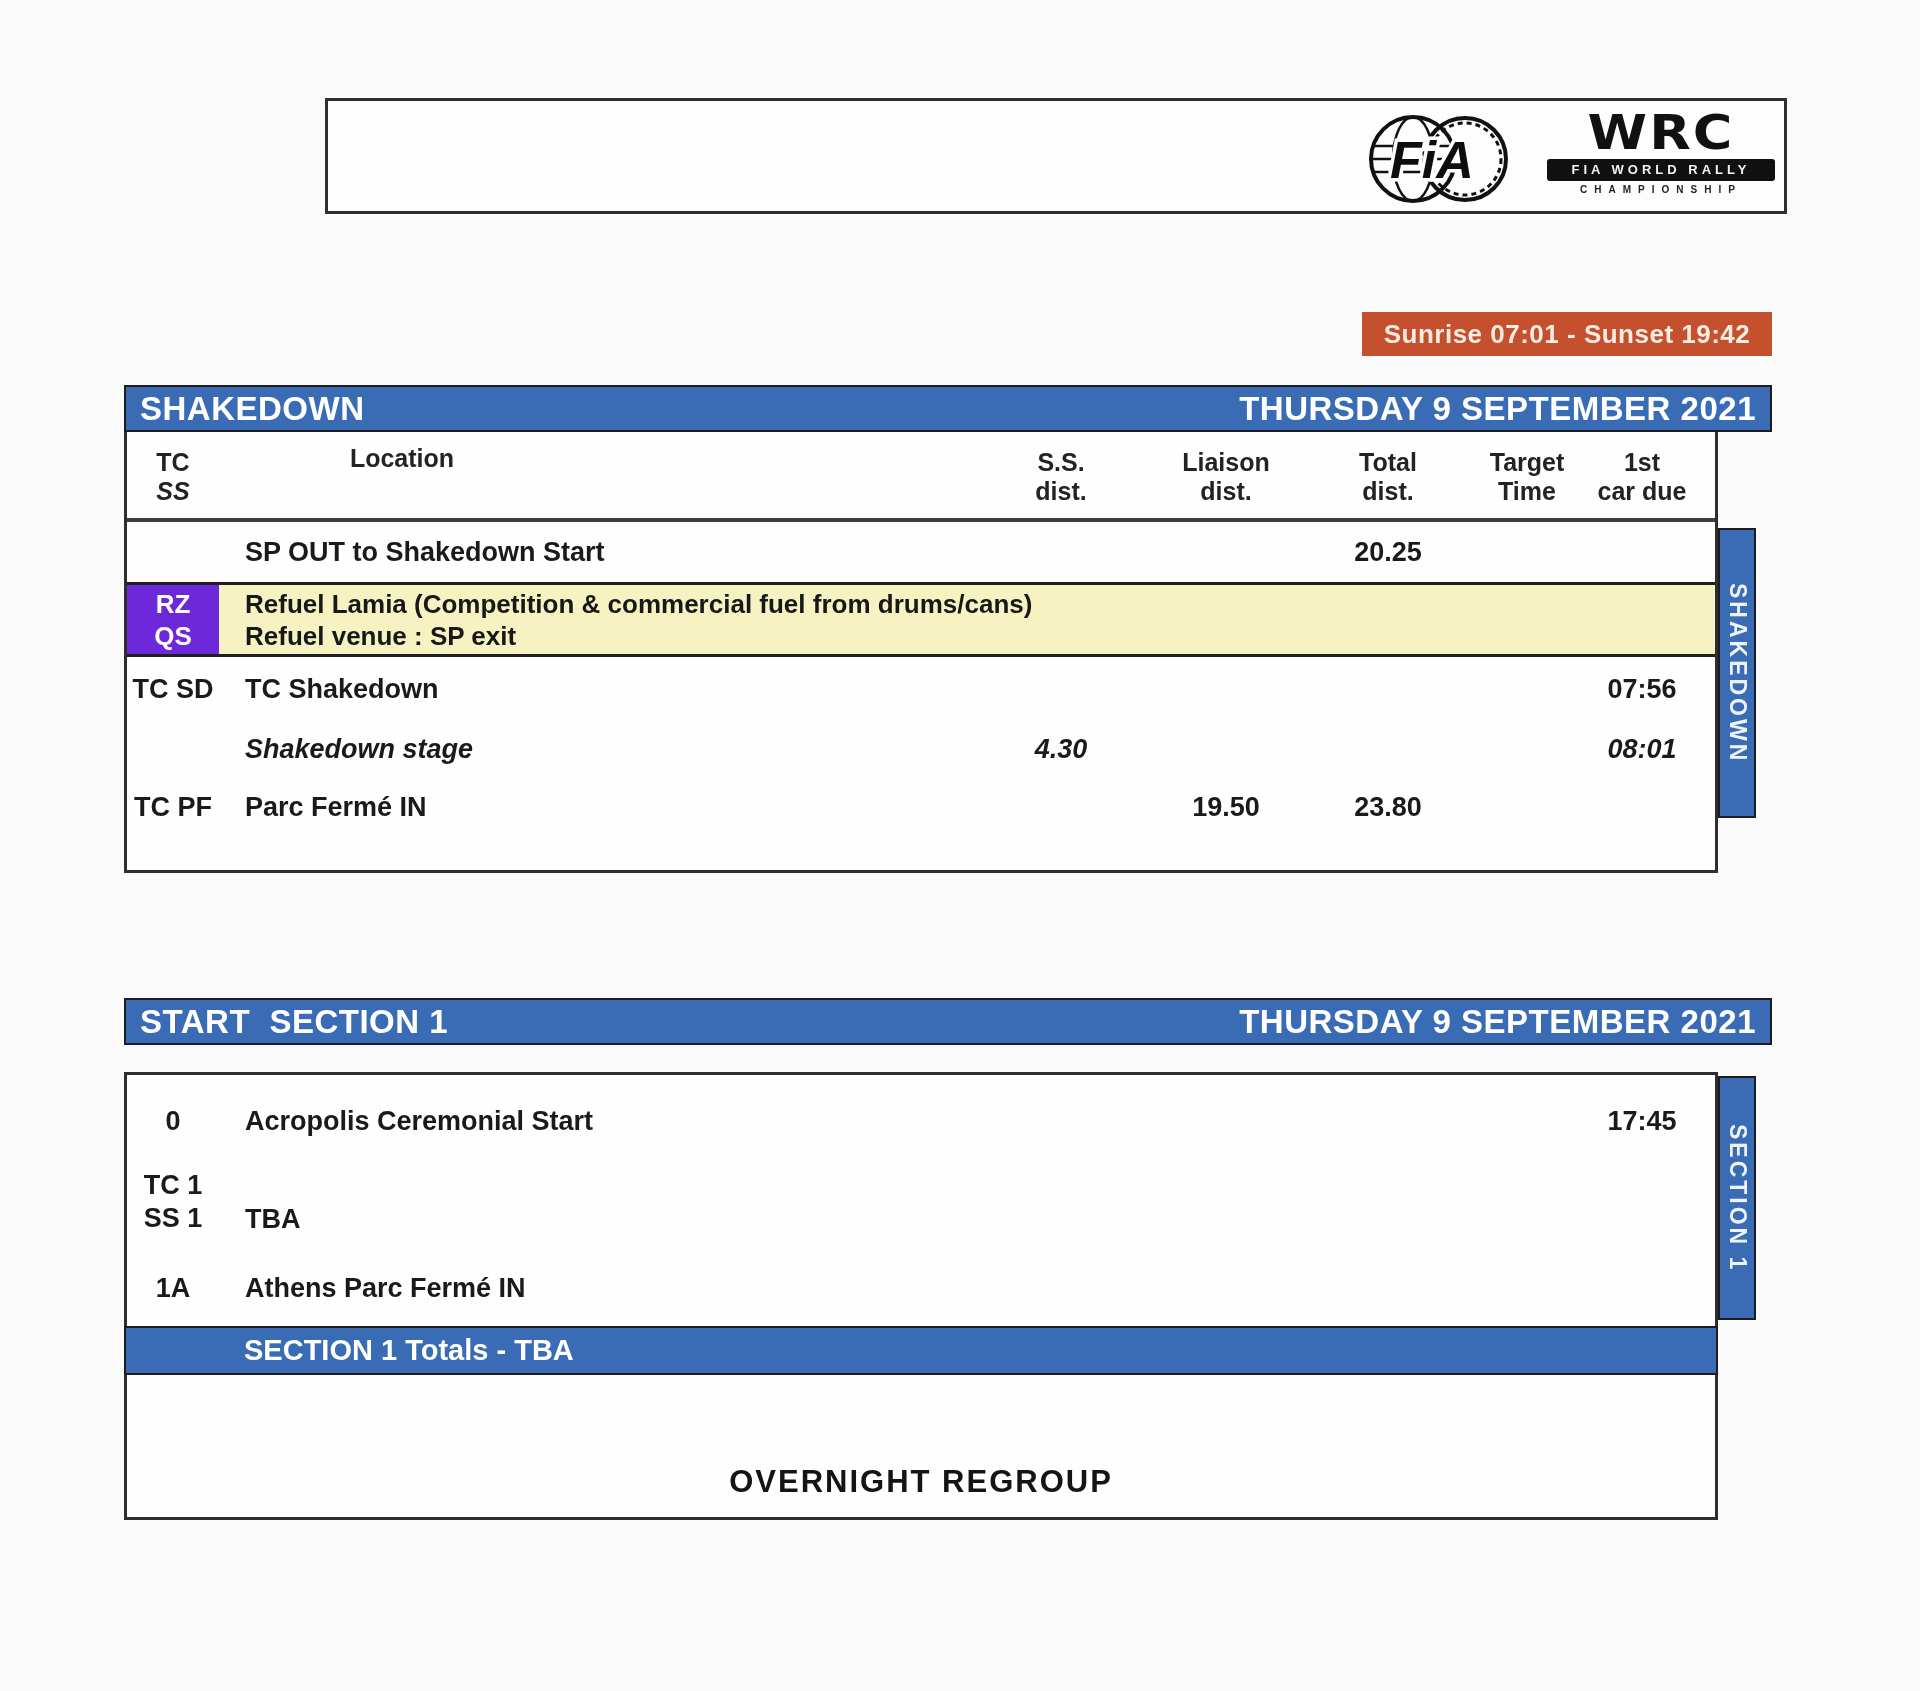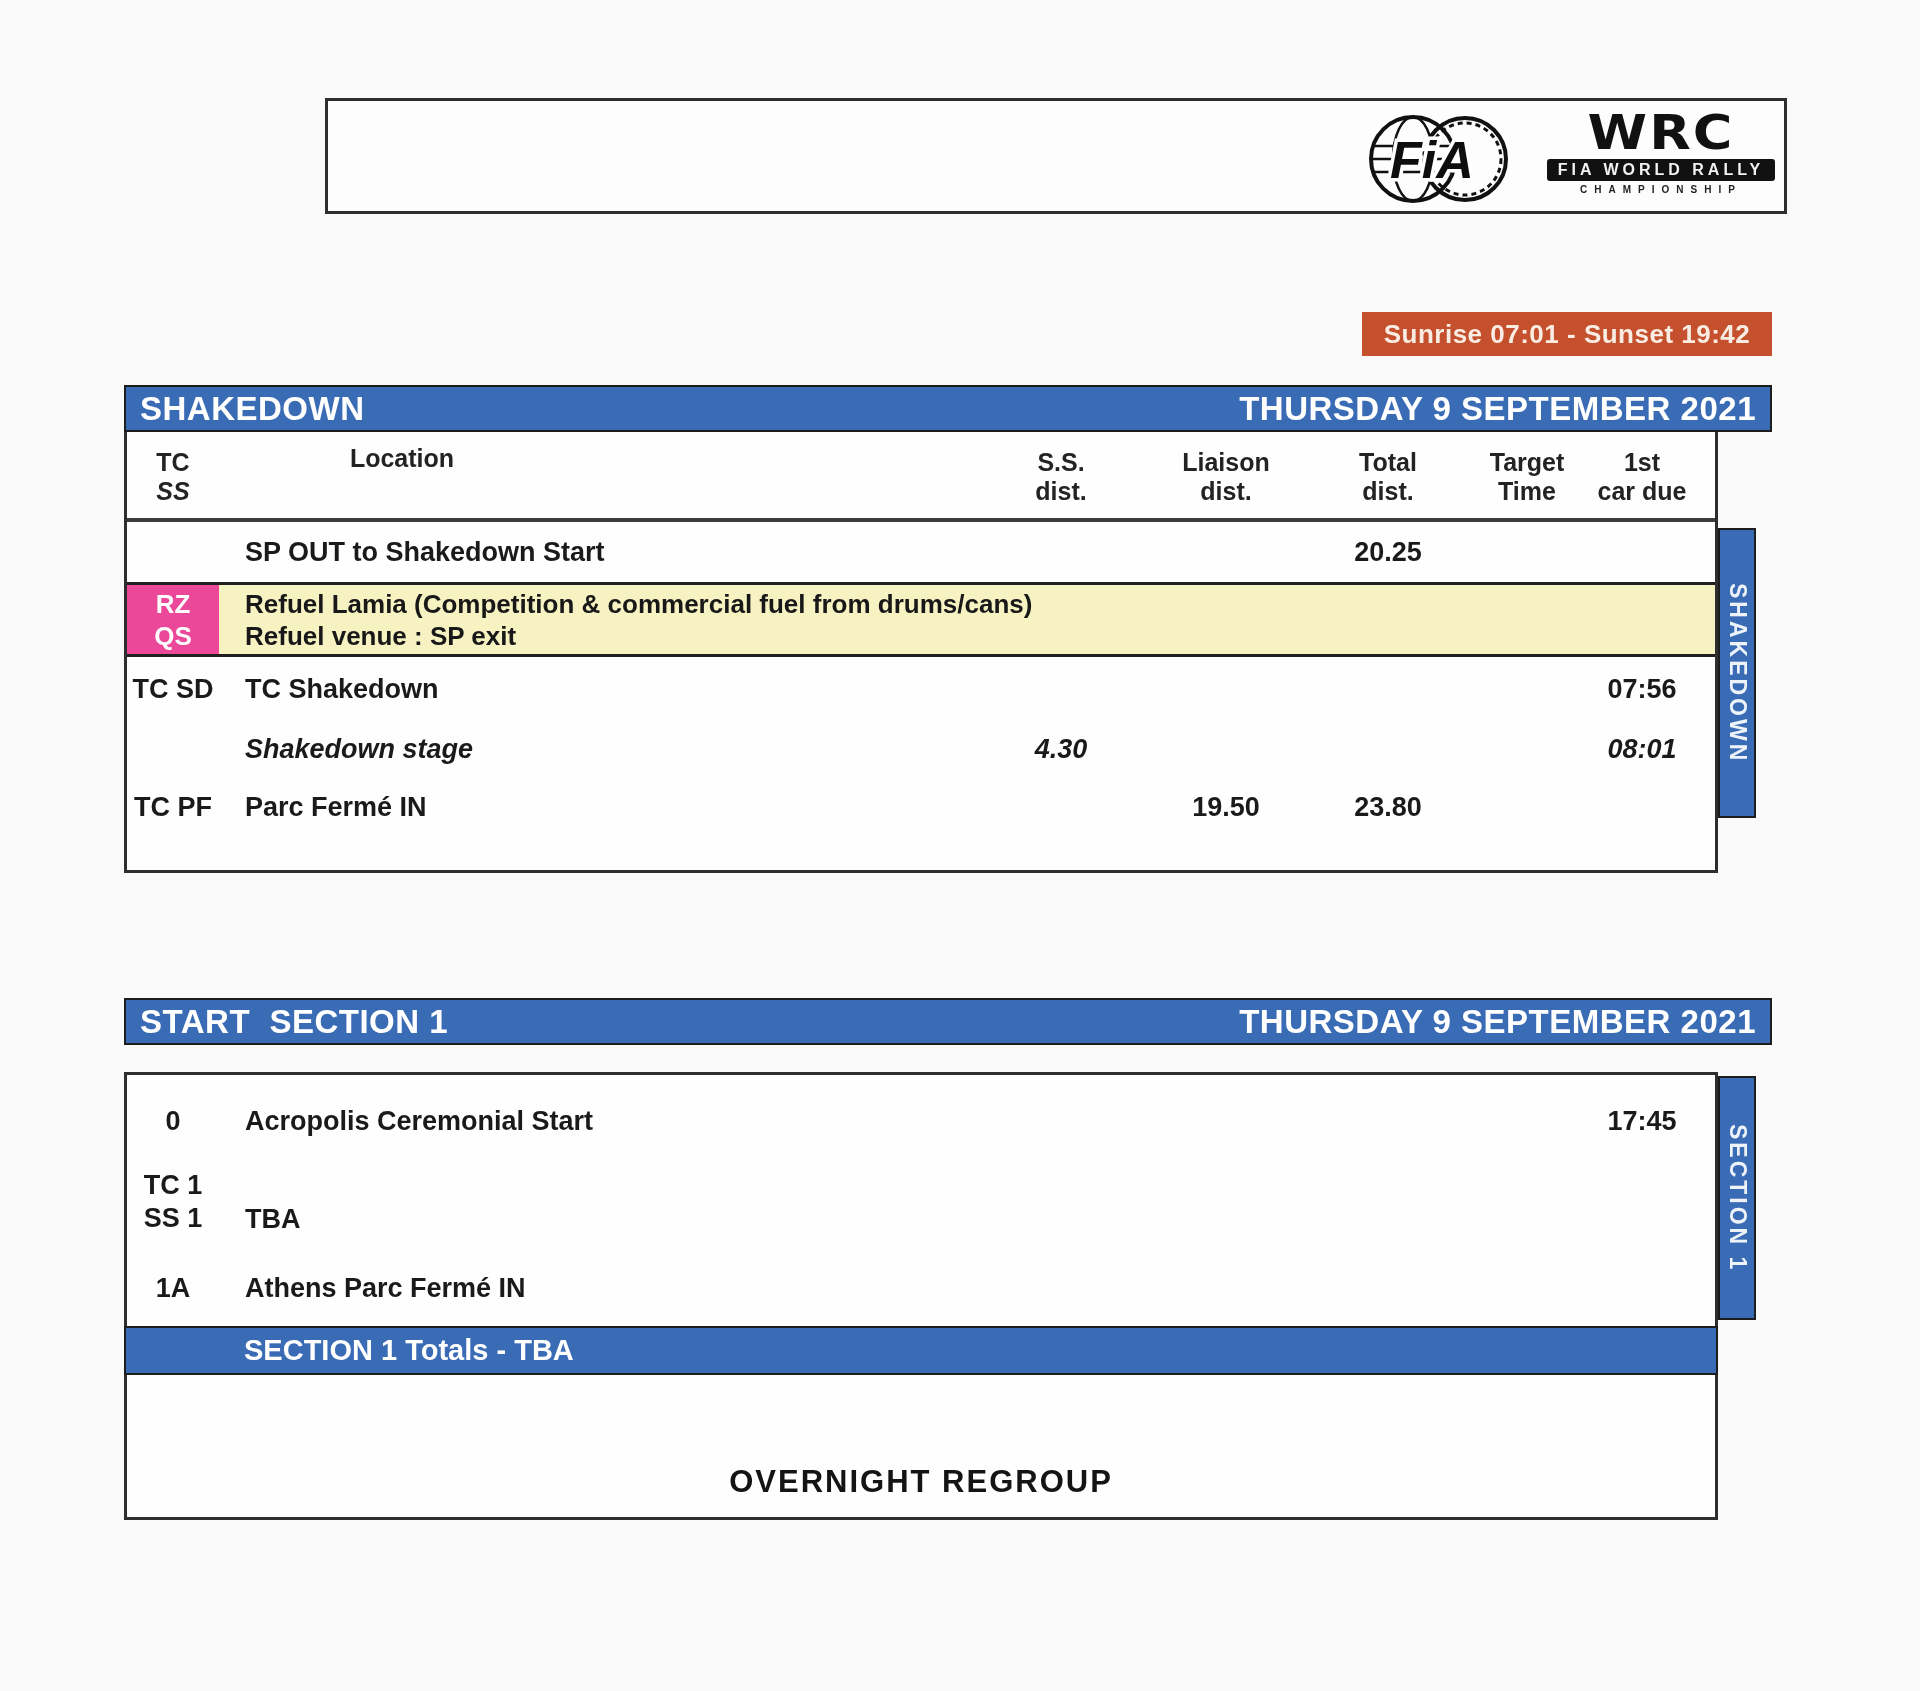--- a/index.html
+++ b/index.html
@@ -28,21 +28,21 @@
   .fia-logo { position:absolute; left:1038px; top:12px; width:148px; height:92px; }
   
   .wrc-logo { position:absolute; left:1212px; top:10px; width:242px; height:96px; text-align:center; }
   .wrc-word {
     font-family:"DejaVu Sans", sans-serif;
     font-size:54px; font-weight:900; line-height:50px; letter-spacing:2px; color:#111;
     transform:scaleY(0.88); transform-origin:top center;
   }
   .wrc-bar {
     margin:0 auto; margin-top:-2px; width:228px; height:22px; background:#111; border-radius:3px;
-    color:#f2f2f2; font-size:16px; font-weight:bold; letter-spacing:4px; line-height:22px; text-align:center;
+    color:#f2f2f2; font-size:13px; font-weight:bold; letter-spacing:4px; line-height:22px; text-align:center;
   }
   .wrc-champ { margin-top:3px; font-size:10px; font-weight:bold; letter-spacing:7px; color:#222; }
 
   
   .sun-banner {
     left:1362px; top:312px; width:410px; height:44px;
     background:#c5502d; color:#f9ece3;
     font-size:26px; font-weight:bold; text-align:center; line-height:44px; letter-spacing:0.5px;
   }
 
@@ -72,21 +72,21 @@
   .c-tot   { left:1199px; width:124px; text-align:center; }
   .c-tgt   { left:1338px; width:124px; text-align:center; }
   .c-due   { left:1450px; width:130px; text-align:center; }
 
   .hdr-row { height:90px; border-bottom:4px solid #3d3d3d; }
   .hdr { font-size:25px; line-height:29px; font-weight:bold; color:#232323; }
   .hdr-locn { left:175px; width:200px; text-align:center; }
 
   .refuel-row { height:75px; border-top:3px solid #1f1f1f; border-bottom:3px solid #1f1f1f; }
   .black-cell {
-    position:absolute; left:0; top:0; bottom:0; width:92px; background:#ec4899;
+    position:absolute; left:0; top:0; bottom:0; width:92px; background:#6d28d9;
     color:#fcfcfc; font-size:26px; font-weight:bold; line-height:32px;
     display:flex; flex-direction:column; justify-content:center; text-align:center;
   }
   .yellow-cell {
     position:absolute; left:92px; right:0; top:0; bottom:0; background:#f7f2c2;
     padding-left:26px; display:flex; flex-direction:column; justify-content:center;
   }
   .yellow-cell div { font-size:26px; font-weight:bold; line-height:32px; color:#181818; }
 
   

